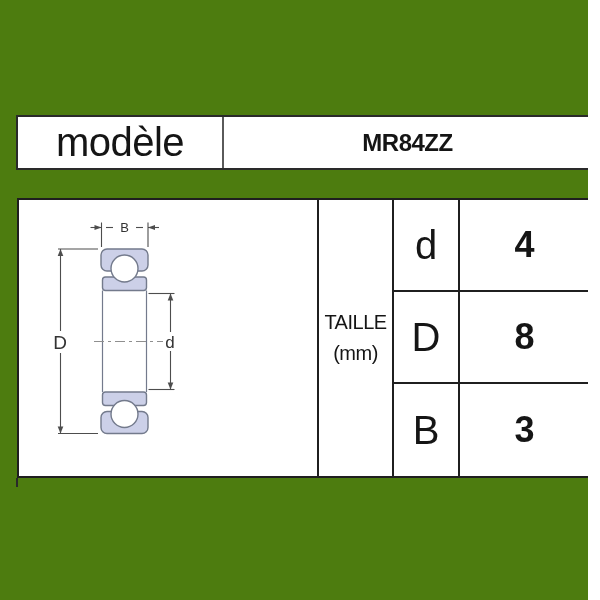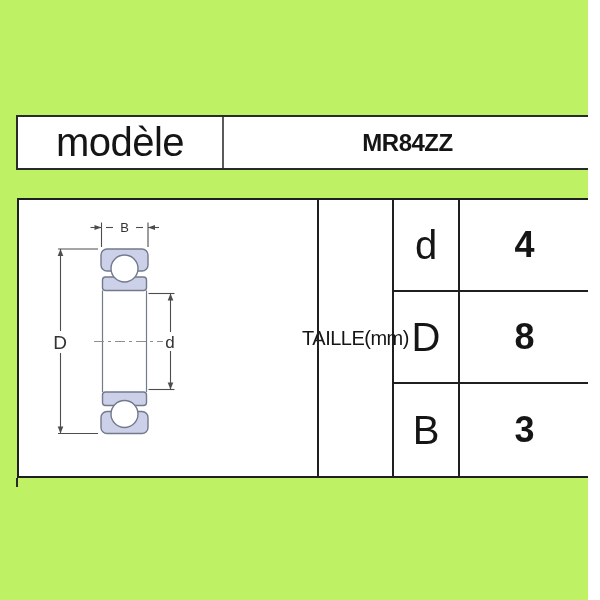--- a/index.html
+++ b/index.html
@@ -1,36 +1,36 @@
 <!DOCTYPE html>
 <html><head>
 <meta charset="utf-8">
 <style>
   html,body{margin:0;padding:0;background:#ffffff;}
   .page{
-    position:relative;width:588px;height:600px;background:#bef264;overflow:hidden;
+    position:relative;width:588px;height:600px;background:#4d7c0f;overflow:hidden;
     font-family:"Liberation Sans", sans-serif;color:#151515;
   }
   
   .header-table{
     position:absolute;left:16px;top:115px;width:577px;height:55px;
     box-sizing:border-box;border:2px solid #2a2a2a;display:flex;background:#fff;
   }
   .header-cell{display:flex;align-items:center;justify-content:center;box-sizing:border-box;height:100%;}
   .header-cell.model-label{width:206px;border-right:2px solid #5a5a5a;font-size:40px;letter-spacing:-0.5px;}
   .header-cell.model-value{flex:1;font-size:24px;font-weight:700;letter-spacing:-0.5px;}
   
   .spec-table{
     position:absolute;left:17px;top:198px;width:574px;height:280px;
     box-sizing:border-box;border:2px solid #1f1f1f;display:flex;background:#fff;
   }
   .drawing-cell{width:300px;box-sizing:border-box;border-right:2px solid #1f1f1f;position:relative;}
   .taille-cell{
     width:75px;box-sizing:border-box;border-right:2px solid #1f1f1f;
-    display:flex;align-items:center;justify-content:center;
+    display:flex;flex-direction:column;align-items:center;justify-content:center;
     font-size:20px;letter-spacing:-0.5px;line-height:31px;text-align:center;
   }
   .spec-right{flex:1;display:grid;grid-template-columns:66px 1fr;grid-auto-rows:92px;}
   .param-cell,.value-cell{display:flex;align-items:center;justify-content:center;box-sizing:border-box;}
   .param-cell{border-right:2px solid #1f1f1f;border-bottom:2px solid #1f1f1f;font-size:40px;}
   .value-cell{border-bottom:2px solid #1f1f1f;font-size:36px;font-weight:700;}
   .spec-right > :nth-last-child(-n+2){border-bottom:none;}
   
   .tail{position:absolute;width:2px;height:9px;background:#2a2a2a;top:478px;}
   .tail.left{left:16px;} .tail.right{left:589px;}

